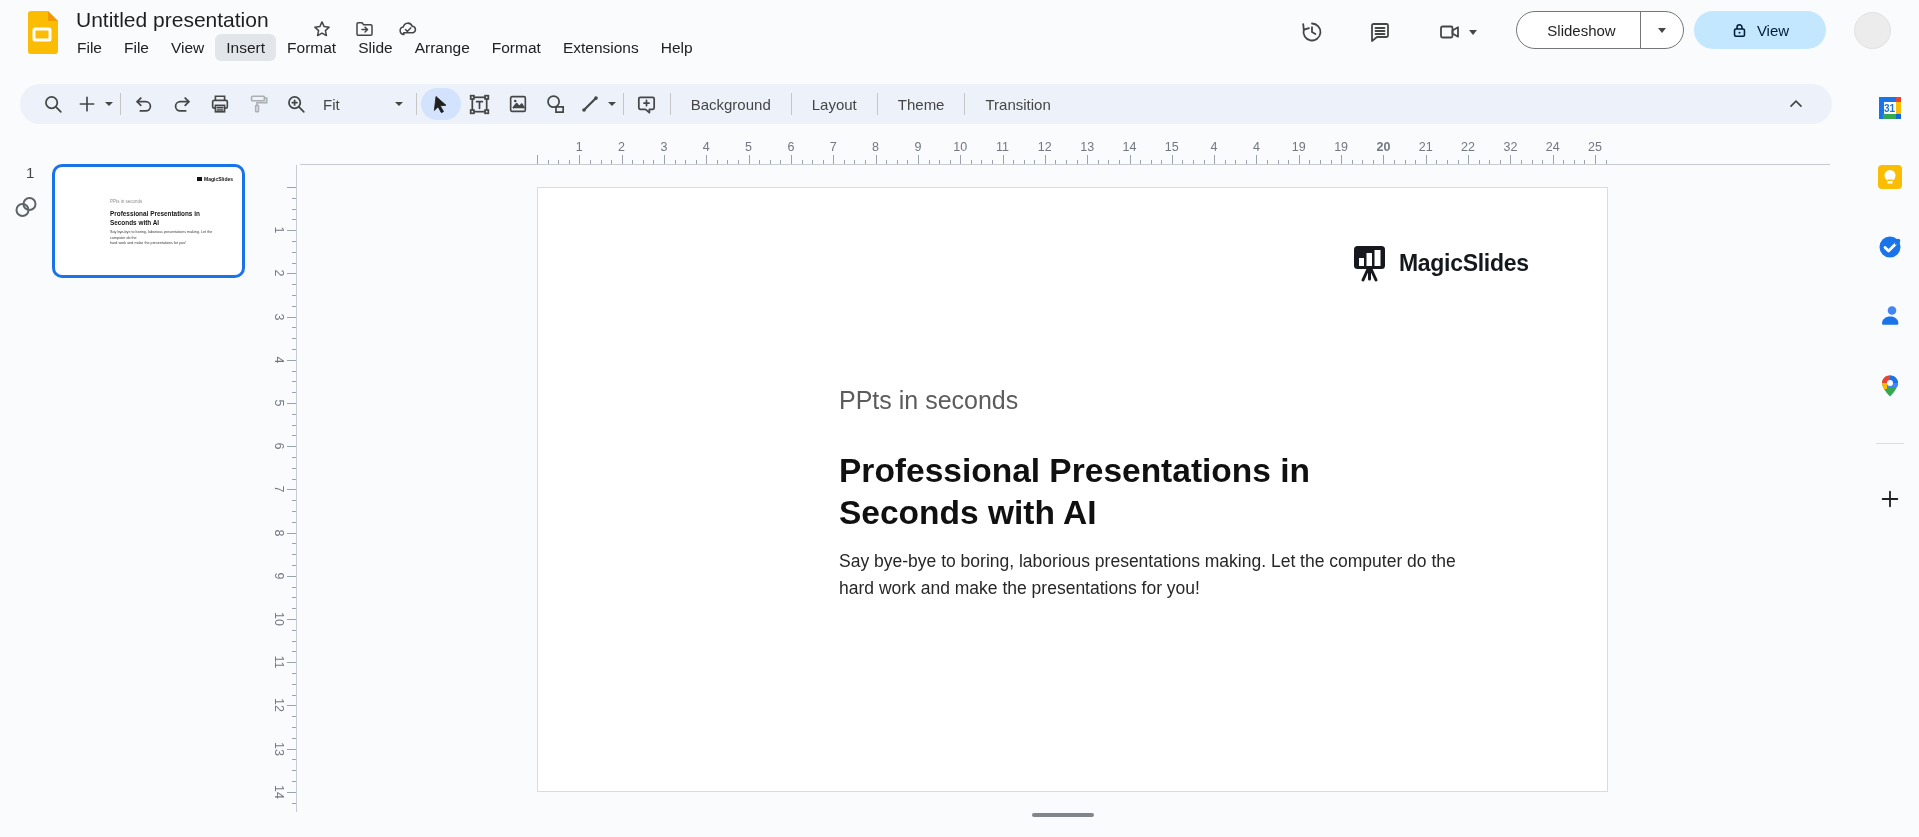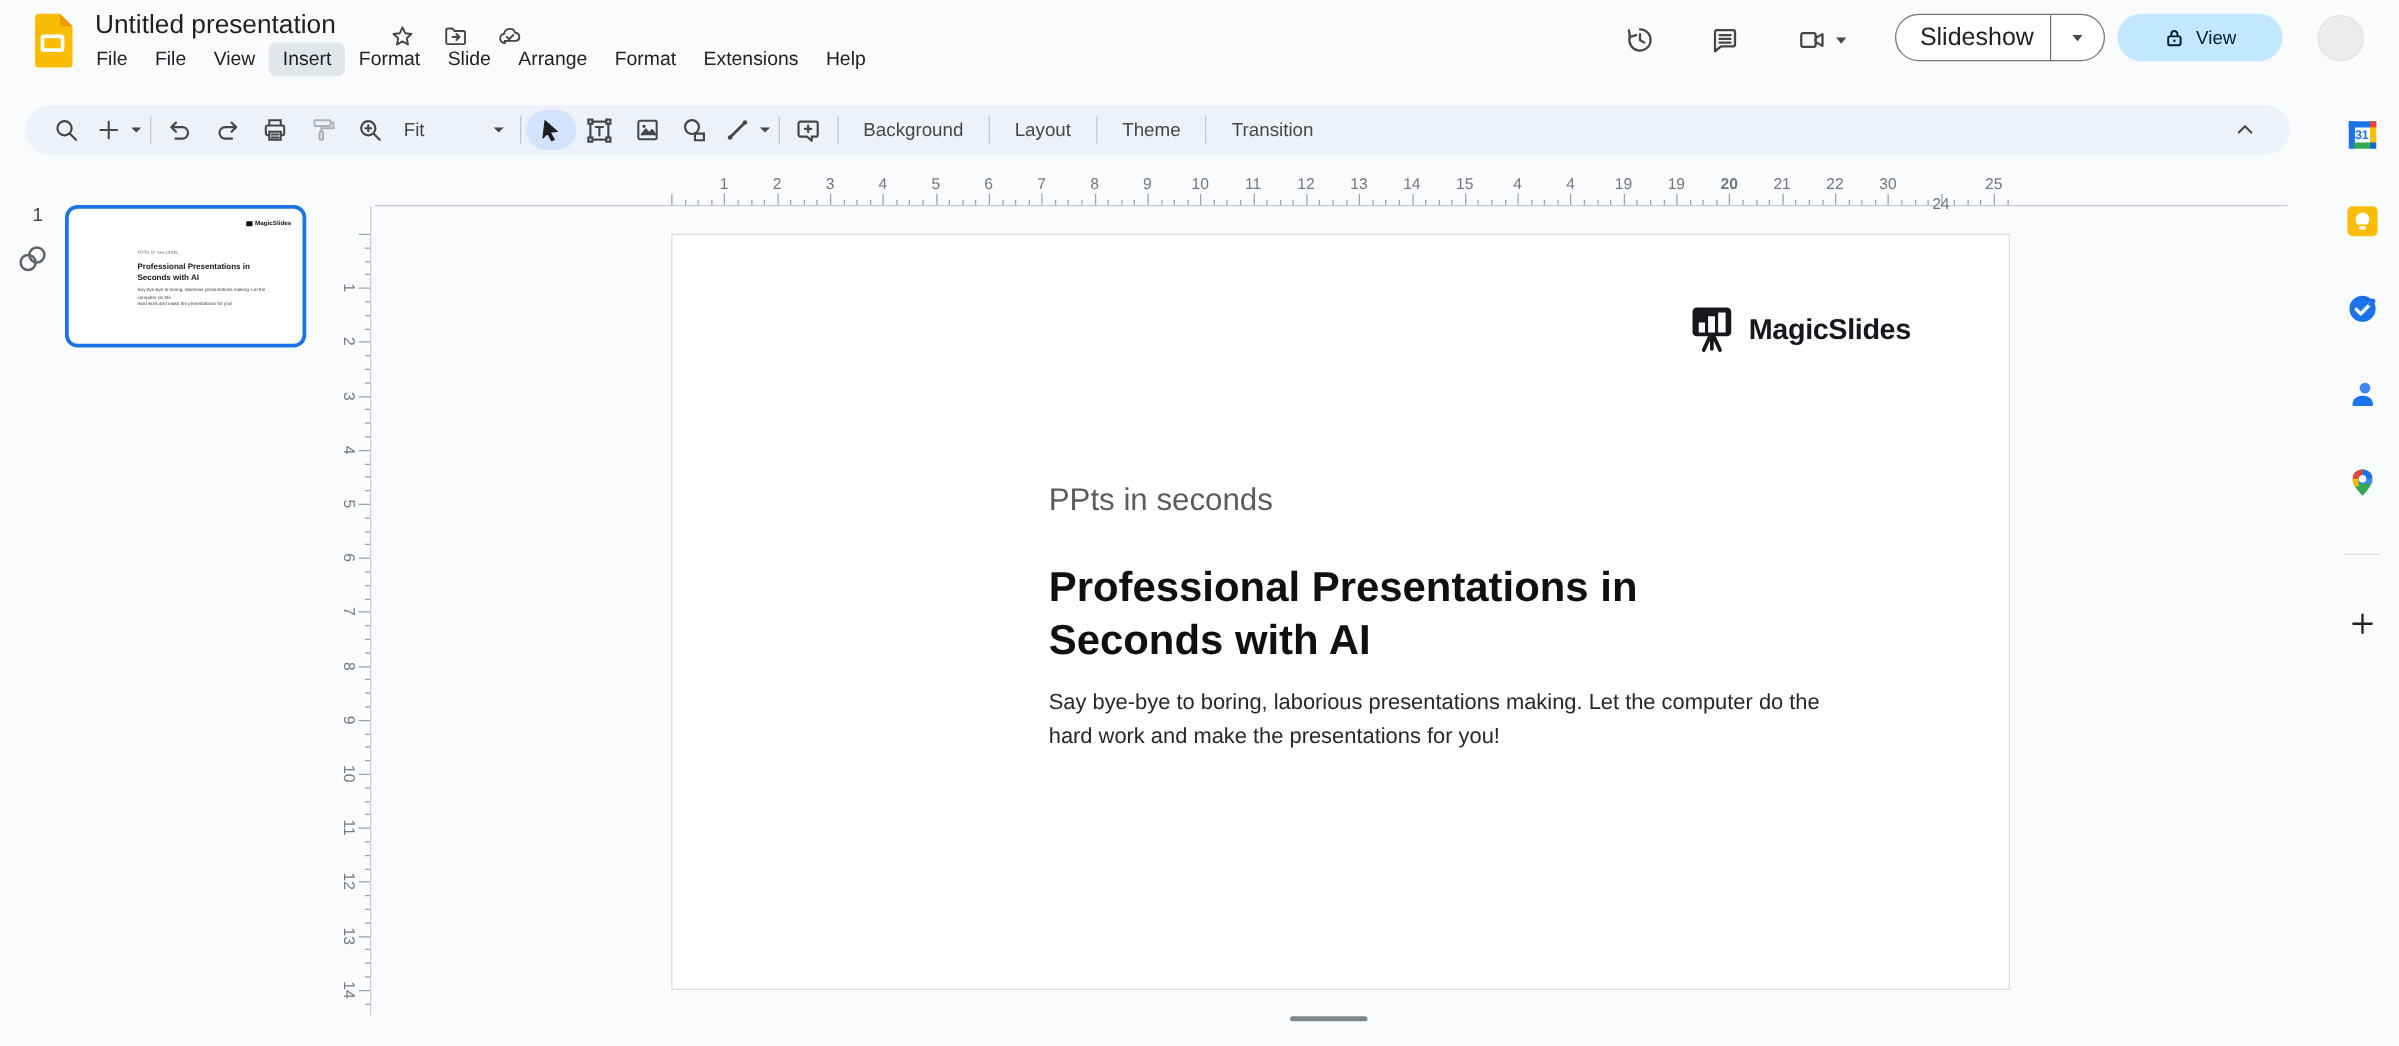--- a/index.html
+++ b/index.html
@@ -22,21 +22,21 @@
 
   .hdr-right-icons { top:16px; display:flex; align-items:center; }
   .icon-btn { width:40px; height:32px; display:flex; align-items:center; justify-content:center; }
   .caret { width:0; height:0; border-left:4.5px solid transparent; border-right:4.5px solid transparent; border-top:5px solid #444746; }
 
   .slideshow-btn {
     left:1516px; top:11px; height:38px; width:168px;
     border:1px solid #747775; border-radius:19px; background:#fff;
     display:flex; align-items:center;
   }
-  .slideshow-label { flex:1; text-align:center; font-size:20px; color:#1f1f1f; padding-left:6px;}
+  .slideshow-label { flex:1; text-align:center; font-size:15px; color:#1f1f1f; padding-left:6px;}
   .slideshow-divider { width:1px; height:37px; background:#747775; }
   .slideshow-caret-zone { width:42px; display:flex; justify-content:center; }
 
   .share-btn {
     left:1694px; top:11px; height:38px; width:132px;
     border-radius:19px; background:#c2e7ff;
     display:flex; align-items:center; justify-content:center; gap:9px;
     color:#001d35; font-size:15px; font-weight:500;
   }
   .avatar { left:1854px; top:12px; width:37px; height:37px; border-radius:50%;
@@ -444,22 +444,22 @@
     <div class="hnum" style="left: 1087.2px; top: 140px;">13</div>
     <div class="hnum" style="left: 1129.5px; top: 140px;">14</div>
     <div class="hnum" style="left: 1171.8px; top: 140px;">15</div>
     <div class="hnum" style="left: 1214.1px; top: 140px;">4</div>
     <div class="hnum" style="left: 1256.4px; top: 140px;">4</div>
     <div class="hnum" style="left: 1298.8px; top: 140px;">19</div>
     <div class="hnum" style="left: 1341.1px; top: 140px;">19</div>
     <div class="hnum" style="left: 1383.4px; top: 140px; font-weight: bold;">20</div>
     <div class="hnum" style="left: 1425.7px; top: 140px;">21</div>
     <div class="hnum" style="left: 1468px; top: 140px;">22</div>
-    <div class="hnum" style="left: 1510.4px; top: 140px;">30</div>
-    <div class="hnum" style="left: 1552.7px; top: 156px;">24</div>
+    <div class="hnum" style="left: 1510.4px; top: 140px;">32</div>
+    <div class="hnum" style="left: 1552.7px; top: 140px;">24</div>
     <div class="hnum" style="left: 1595px; top: 140px;">25</div>
   </div>
 <div id="vruler-ticks">
     <div class="vtick" style="top: 187px; left: 287px; width: 9px;"></div>
     <div class="vtick" style="top: 197.8px; left: 291.5px; width: 4.5px;"></div>
     <div class="vtick" style="top: 208.6px; left: 291.5px; width: 4.5px;"></div>
     <div class="vtick" style="top: 219.4px; left: 291.5px; width: 4.5px;"></div>
     <div class="vtick" style="top: 230.2px; left: 287px; width: 9px;"></div>
     <div class="vtick" style="top: 241px; left: 291.5px; width: 4.5px;"></div>
     <div class="vtick" style="top: 251.8px; left: 291.5px; width: 4.5px;"></div>

